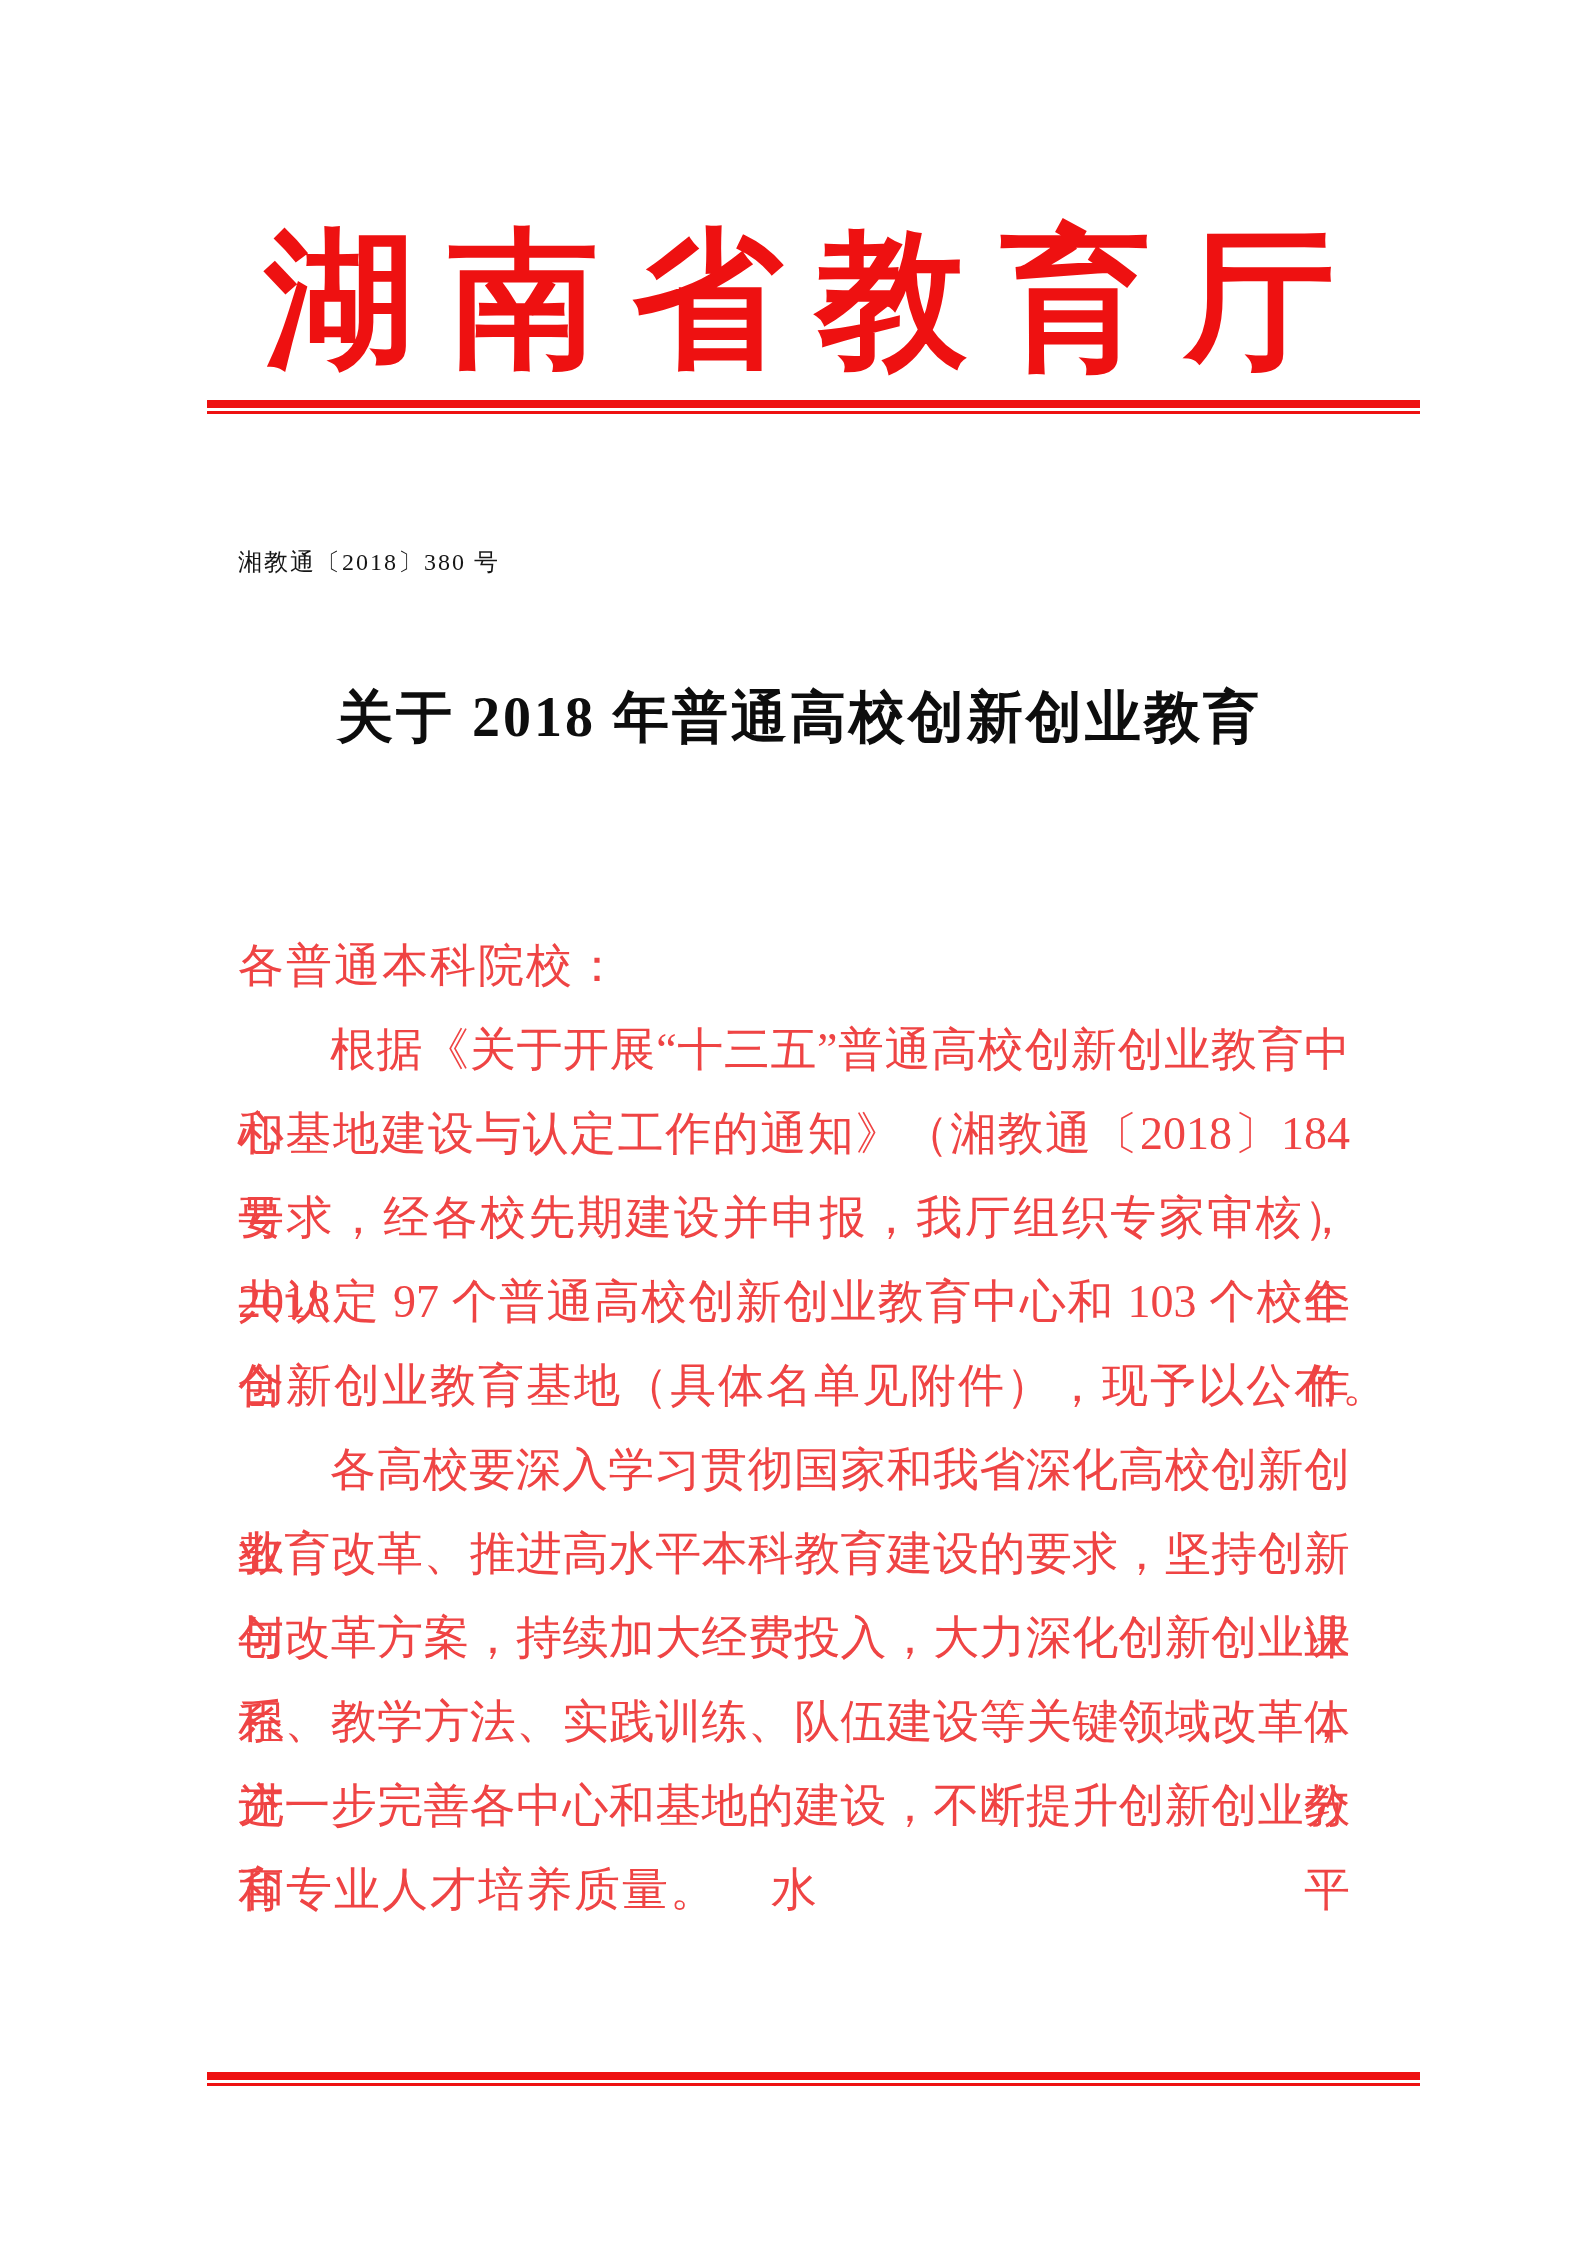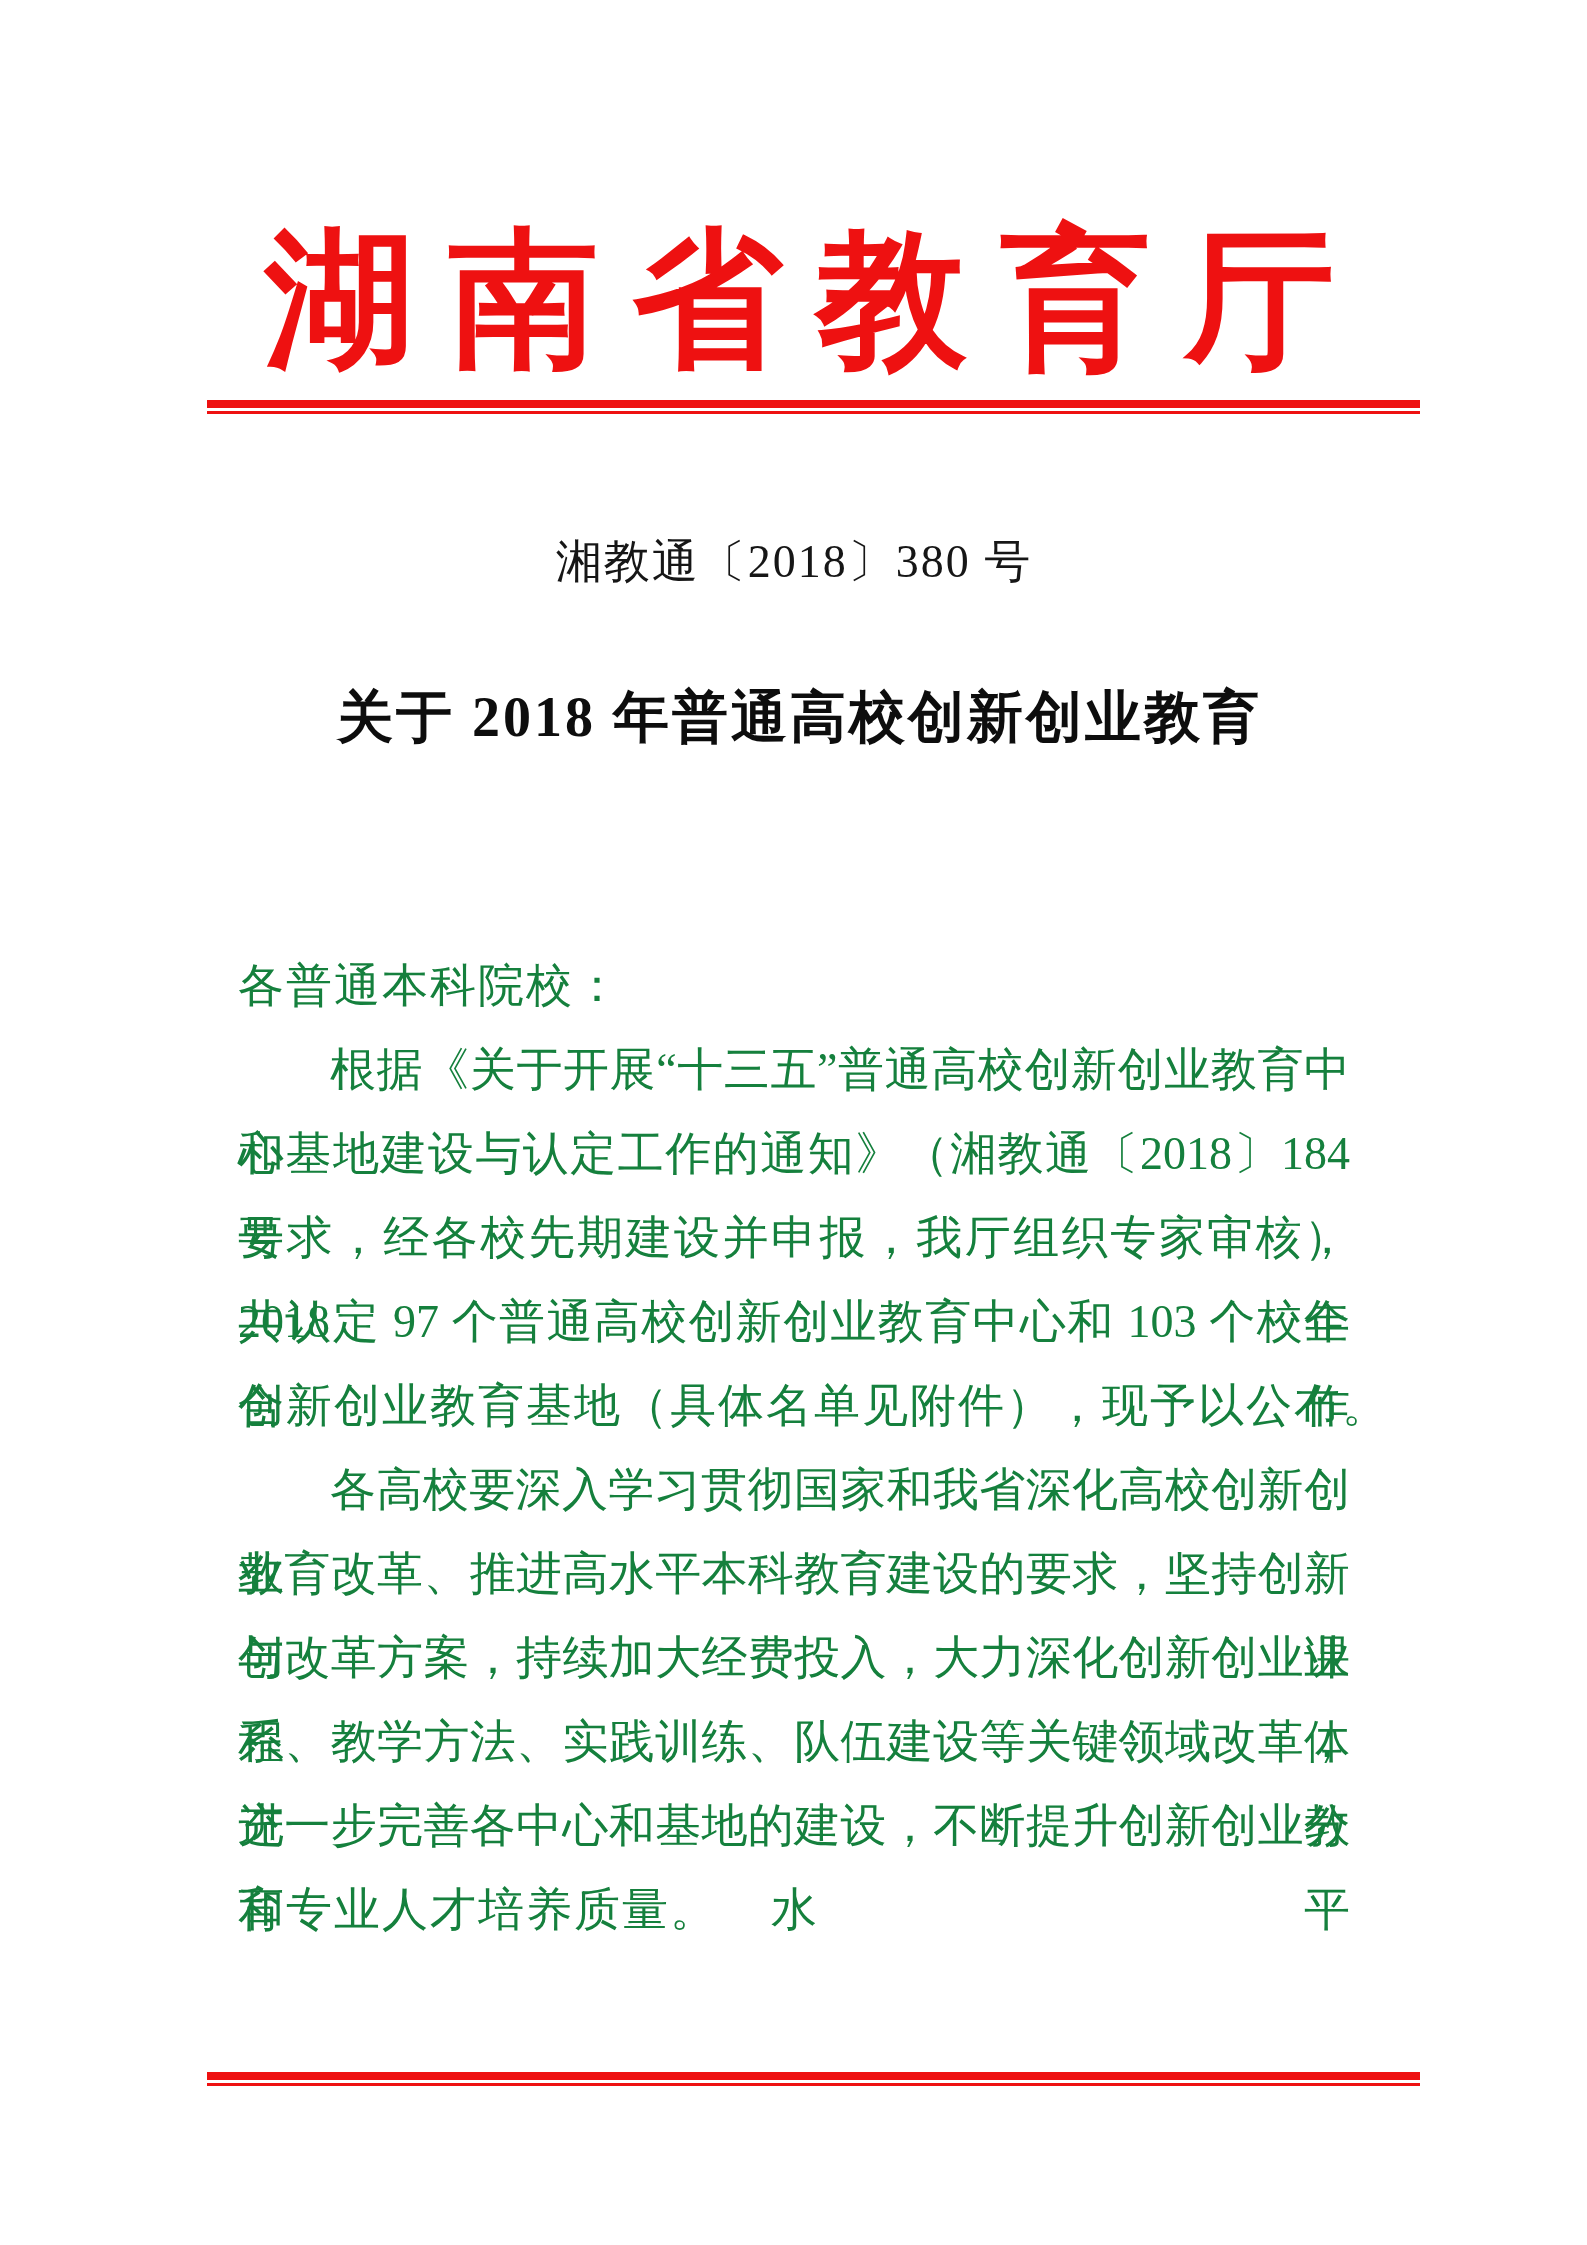--- a/index.html
+++ b/index.html
@@ -41,47 +41,47 @@
     box-sizing: content-box;
   }
   .redline.top { top: 400px; }
   .redline.bottom { top: 2072px; }
   
   .doc-number {
     position: absolute;
     top: 540px;
     left: 238px;
     width: 1112px;
-    text-align: center;
-    font-size: 46px;
+    text-align: left;
+    font-size: 24px;
     line-height: 44px;
     letter-spacing: 2px;
     color: #161616;
   }
   
   .title {
     position: absolute;
     top: 673px;
     left: 0;
     width: 100%;
     text-align: center;
     font-size: 56px;
     line-height: 88px;
     font-weight: bold;
     color: #0d0d0d;
     letter-spacing: 3px;
   }
   
   .body-block {
     position: absolute;
-    top: 944px;
+    top: 924px;
     left: 238px;
     width: 1112px;
     font-size: 46px;
-    color: #15803d;
+    color: #ef4444;
   }
   .line {
     height: 84px;
     line-height: 84px;
     white-space: nowrap;
   }
   .line.stretch {
     white-space: normal;
     text-align: justify;
     text-align-last: justify;

